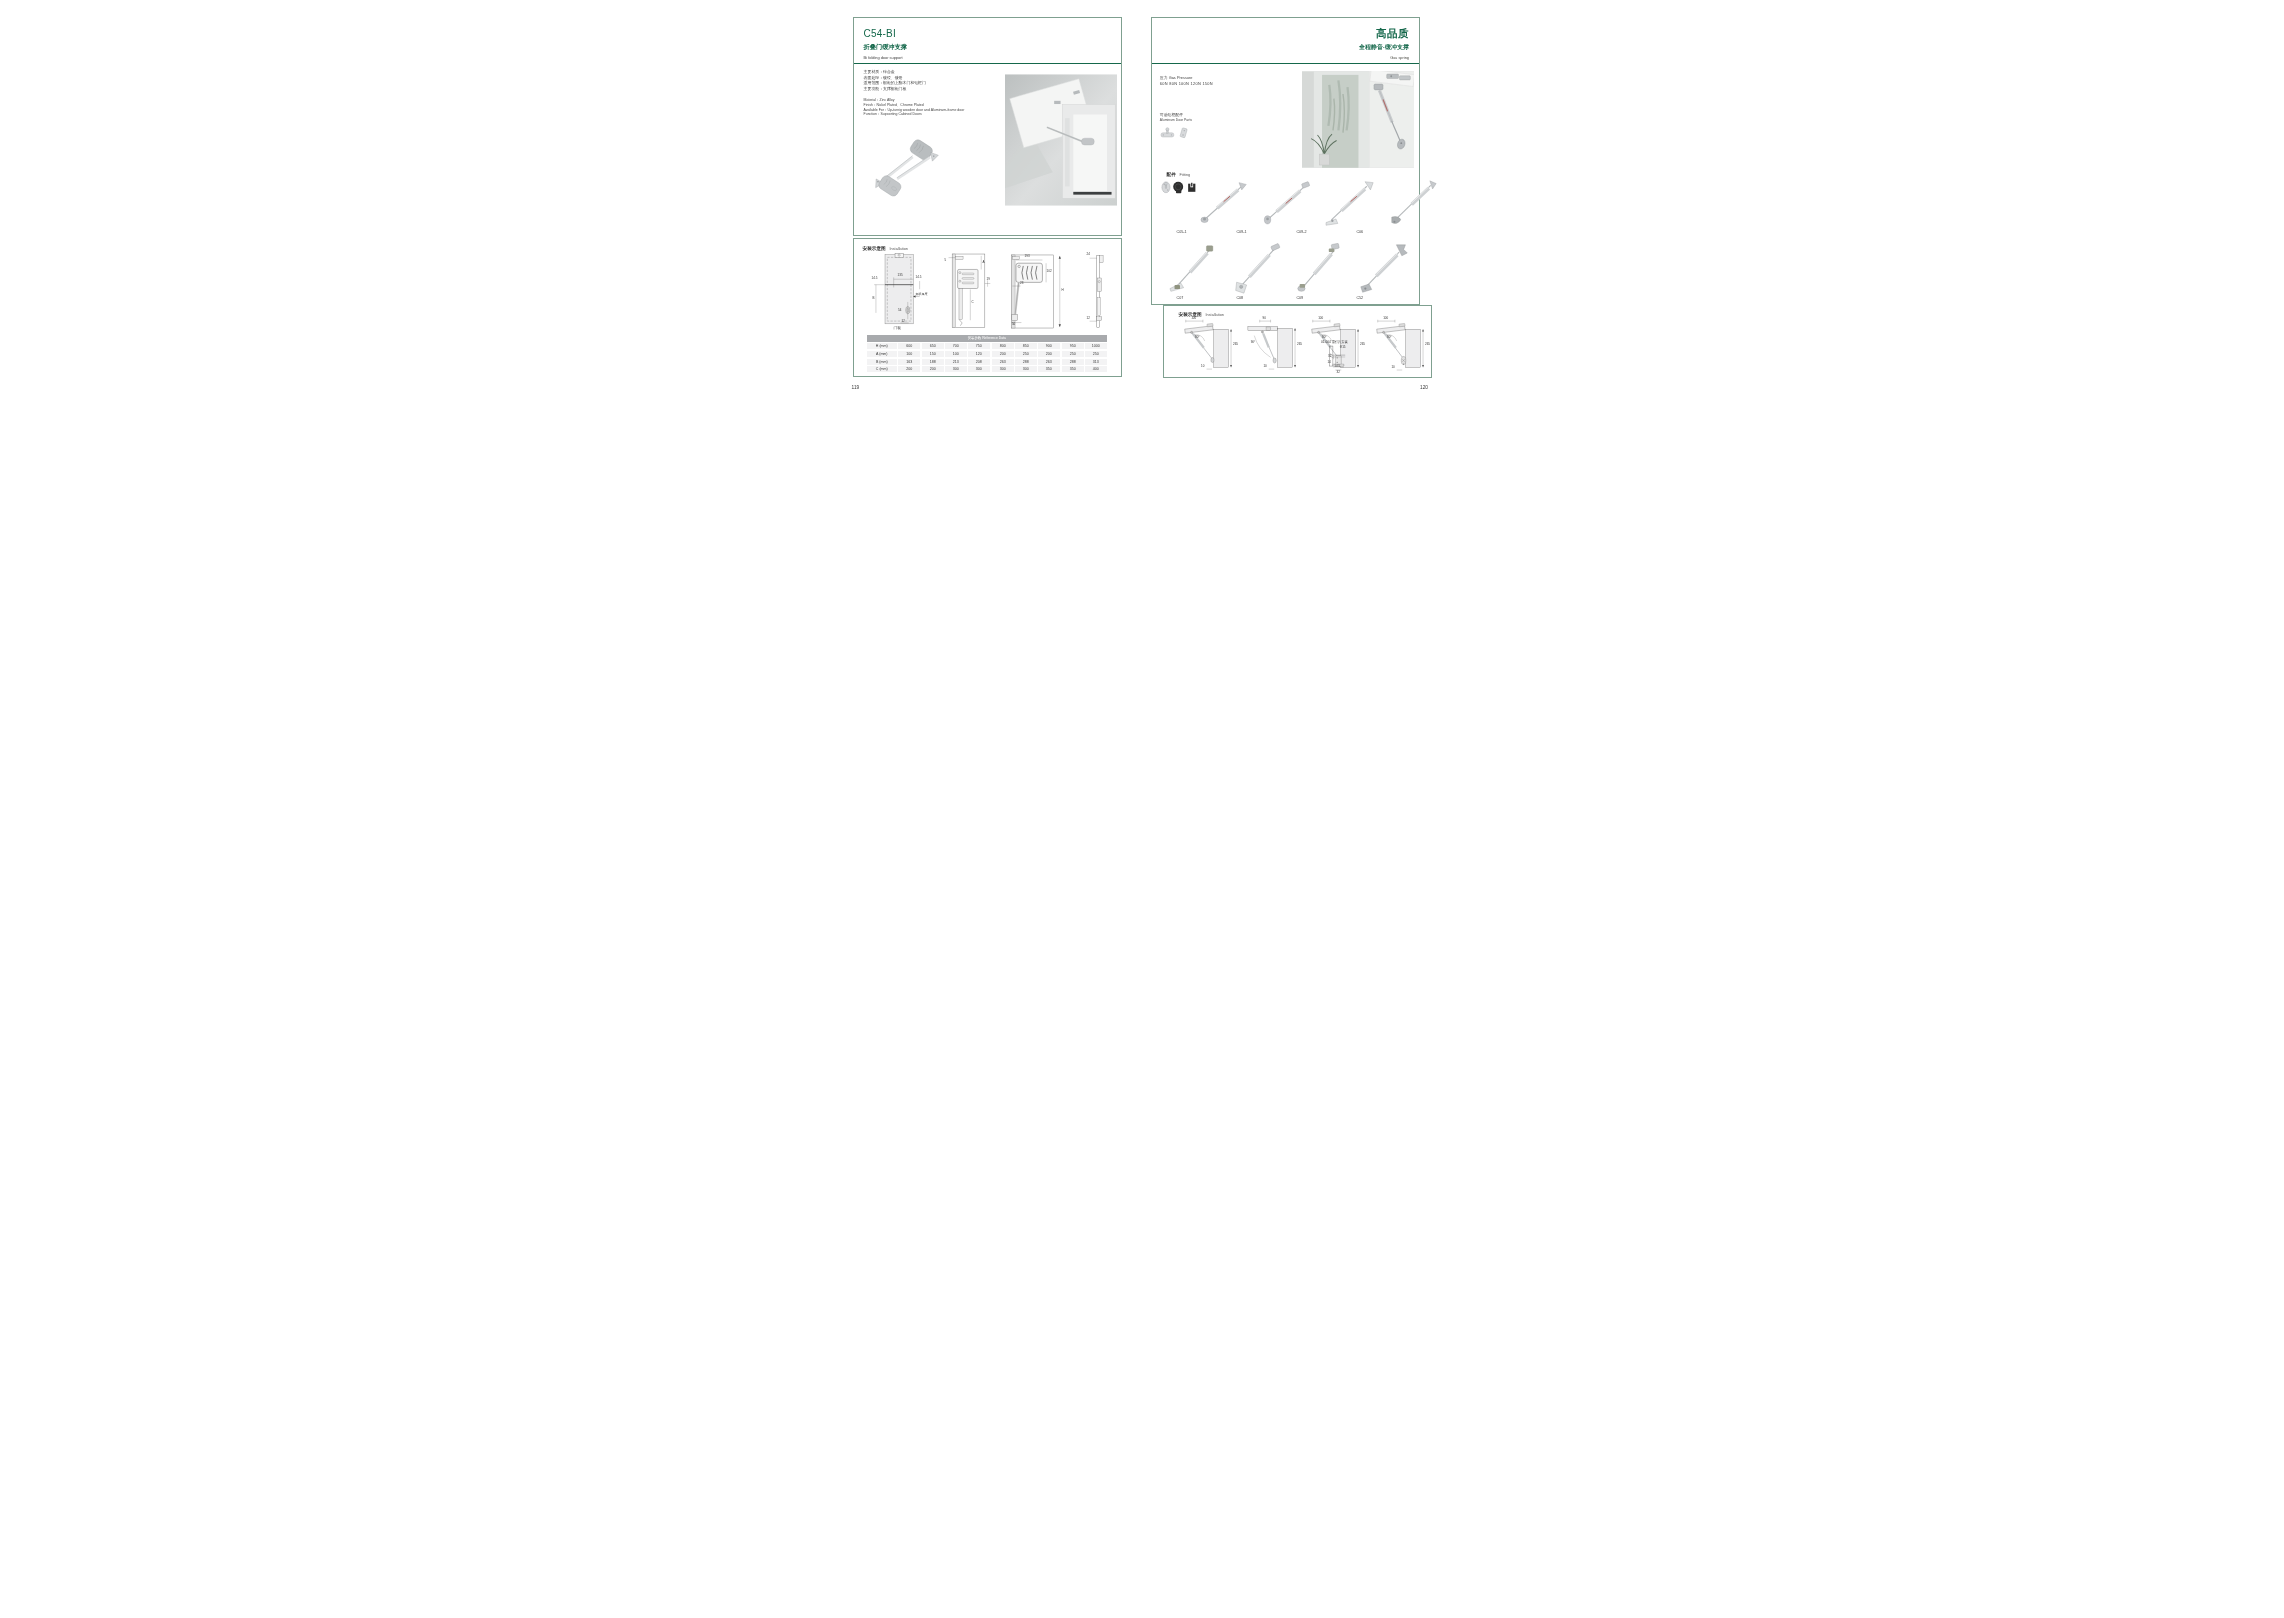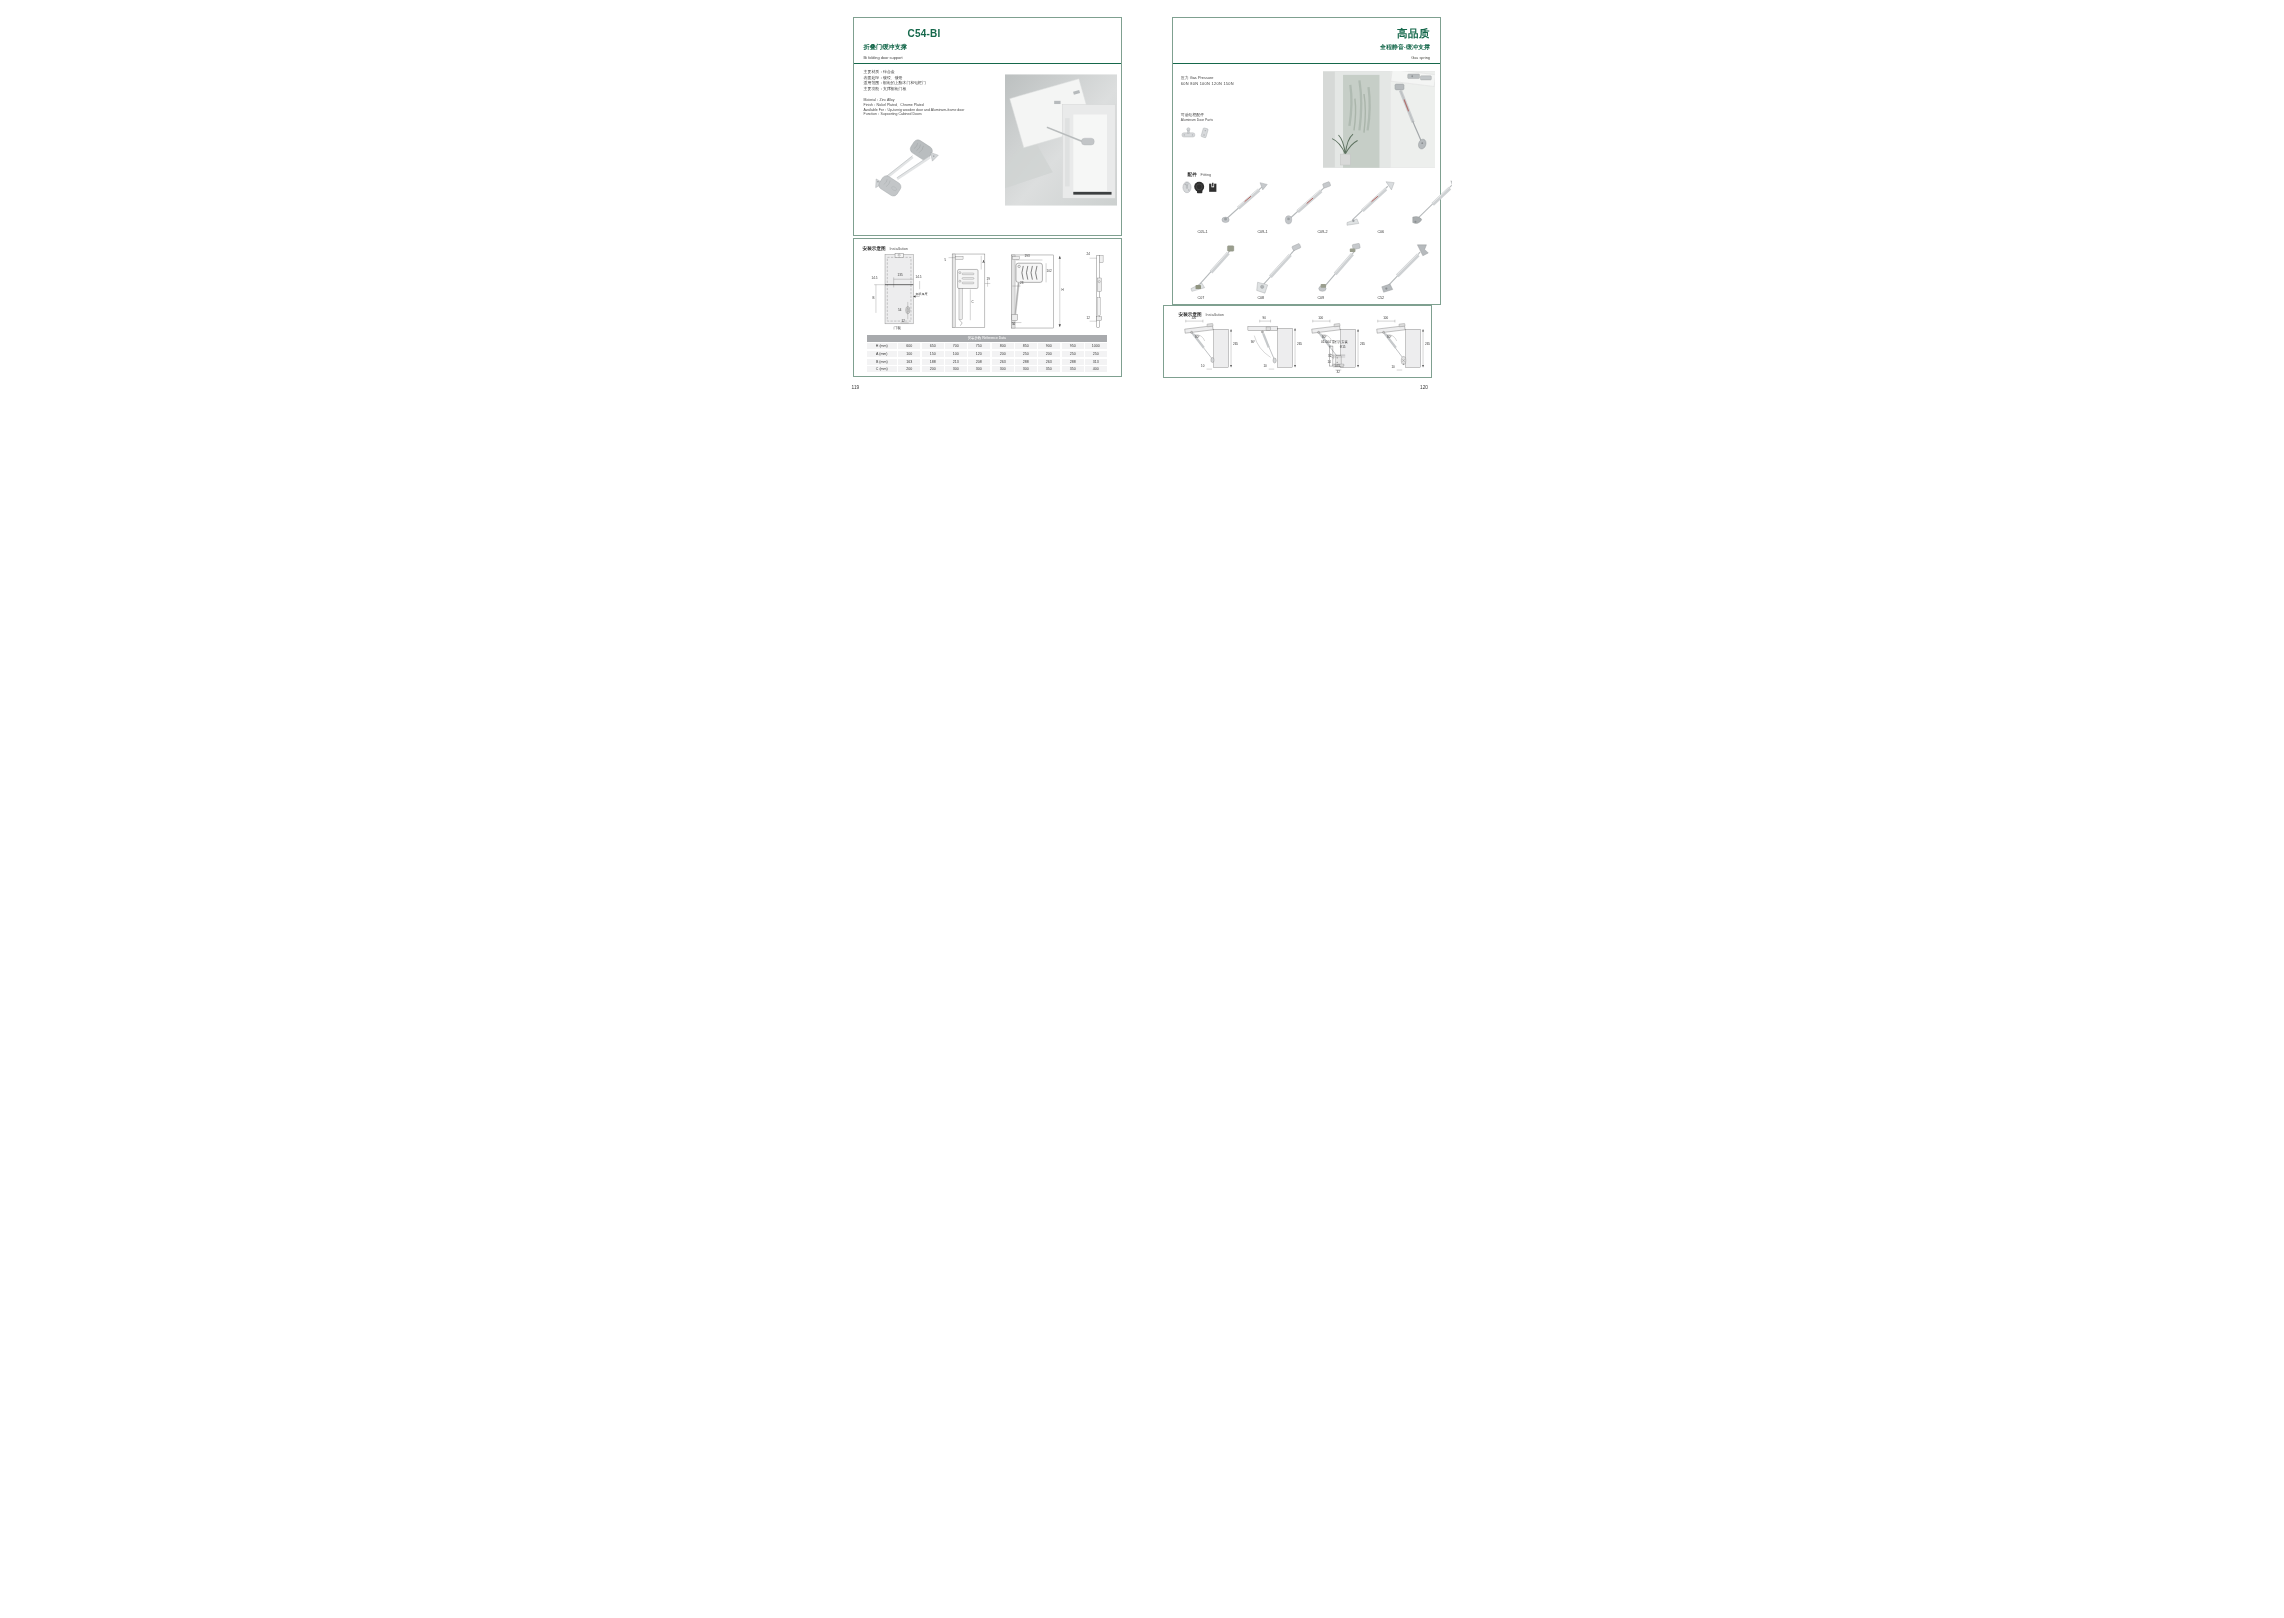--- a/index.html
+++ b/index.html
@@ -21,21 +21,21 @@
   .prod-label{position:absolute;font-size:3.7px;color:#3a3a3a;}
   .pagenum{position:absolute;font-size:4.8px;color:#3a3a3a;}
   svg{display:block;}
 </style>
 </head>
 <body>
 
 <div id="canvas">
 
   <div class="pbox" style="left:20.6px;top:17px;width:267px;height:217px;">
-    <div class="abs green" style="left:10px;top:10px;font-size:10px;font-weight:bold;letter-spacing:0.2px;margin-left:44px;">C54-BI</div>
+    <div class="abs green" style="left:10px;top:10px;font-size:10px;font-weight:normal;letter-spacing:0.2px;">C54-BI</div>
     <div class="abs green" style="left:10px;top:25px;font-size:6.2px;font-weight:600;">折叠门缓冲支撑</div>
     <div class="abs" style="left:10px;top:37px;font-size:3.9px;color:#3f3f3f;">Bi folding door support</div>
     <div class="divider" style="top:45px;"></div>
 
     <div class="abs" style="left:10px;top:51px;">
       <div class="cn-spec">主要材质：锌合金</div>
       <div class="cn-spec">表面处理：镀镍、镀铬</div>
       <div class="cn-spec">适用范围：橱柜的上翻木门和铝框门</div>
       <div class="cn-spec">主要功能：支撑橱柜门板</div>
     </div>
@@ -241,21 +241,21 @@
       <div class="tcell" style="left:125px;">300</div>
       <div class="tcell" style="left:148px;">300</div>
       <div class="tcell" style="left:171px;">350</div>
       <div class="tcell" style="left:195px;">350</div>
       <div class="tcell" style="left:218px;">400</div>
     </div>
   </div>
 
   <div class="pagenum" style="left:19.6px;top:385px;">119</div>
 
-  <div class="pbox" style="left:340px;top:17px;width:267px;height:286px;">
+  <div class="pbox" style="left:319px;top:17px;width:267px;height:286px;">
     <div class="abs" style="right:10px;top:9px;text-align:right;">
       <div class="green" style="font-size:10.5px;font-weight:bold;letter-spacing:0.5px;">高品质</div>
       <div class="green" style="font-size:6px;font-weight:600;margin-top:2.3px;">全程静音·缓冲支撑</div>
       <div style="font-size:3.9px;color:#474740;margin-top:2.7px;">Gas spring</div>
     </div>
     <div class="divider" style="top:45px;"></div>
 
     <div class="abs" style="left:7.8px;top:57px;font-size:3.9px;color:#3c3c3c;">压力 Gas Pressure</div>
     <div class="abs" style="left:7.8px;top:63px;font-size:3.9px;color:#3c3c3c;letter-spacing:0.3px;">60N 80N 100N 120N 150N</div>
 

